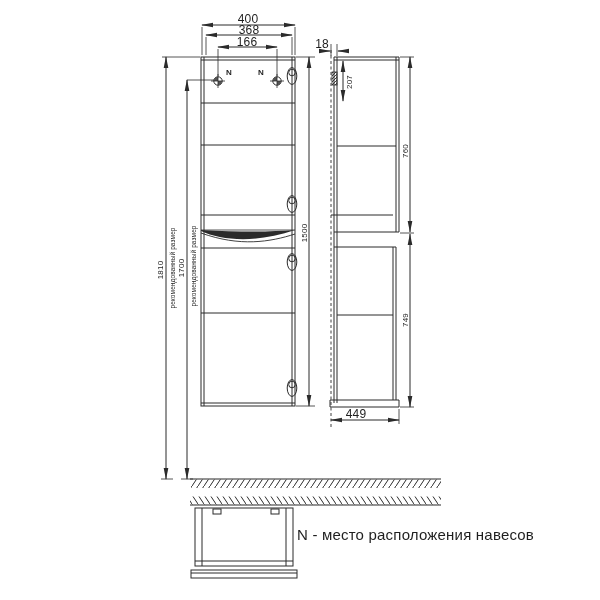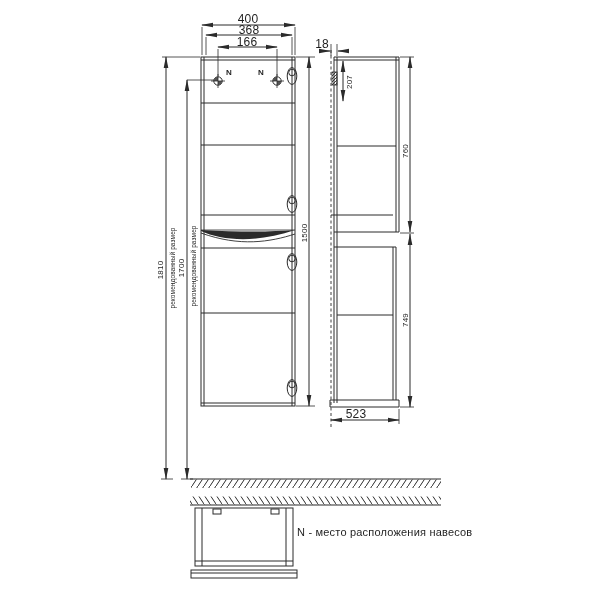--- a/index.html
+++ b/index.html
@@ -7,21 +7,21 @@
     position:relative;width:600px;height:600px;background:#ffffff;overflow:hidden;
     font-family:"Liberation Sans","DejaVu Sans",sans-serif;color:#1f1f1f;
   }
   svg{position:absolute;left:0;top:0;}
   .st  line,.st path,.st rect,.st ellipse,.st circle{stroke:#2b2b2b;fill:none;}
   .dim{stroke:#2b2b2b;stroke-width:1;marker-start:url(#arr);marker-end:url(#arr);}
   .ext{stroke:#2b2b2b;stroke-width:0.8;}
   .lbl{position:absolute;transform:translate(-50%,-50%);font-size:12px;white-space:nowrap;letter-spacing:0.2px;}
   .vlbl{position:absolute;transform:translate(-50%,-50%) rotate(-90deg);font-size:8px;white-space:nowrap;letter-spacing:0.2px;}
   .vsmall{font-size:6.5px;letter-spacing:0.1px;}
-  .legend{position:absolute;font-size:11px;white-space:nowrap;letter-spacing:0.2px;}
+  .legend{position:absolute;font-size:15px;white-space:nowrap;letter-spacing:0.2px;}
   .nmark{font-size:8px;font-weight:bold;}
 </style>
 </head>
 <body>
 
 <div id="canvas">
 
   <svg width="600" height="600" viewBox="0 0 600 600">
     <defs>
       <marker id="arr" markerWidth="12" markerHeight="6" refX="11" refY="3" orient="auto-start-reverse" markerUnits="userSpaceOnUse">
@@ -193,16 +193,16 @@
   <span class="vlbl" style="left:181px;top:268px;">1700</span>
   <span class="vlbl vsmall" style="left:193px;top:266px;">рекомендованный размер</span>
 
   <span class="lbl nmark" style="left:229px;top:72px;">N</span>
   <span class="lbl nmark" style="left:261px;top:72px;">N</span>
 
   <span class="lbl" style="left:322px;top:44px;">18</span>
   <span class="vlbl" style="left:349px;top:82px;">207</span>
   <span class="vlbl" style="left:405px;top:151px;">760</span>
   <span class="vlbl" style="left:405px;top:320px;">749</span>
-  <span class="lbl" style="left:356px;top:414px;">523</span>
+  <span class="lbl" style="left:356px;top:414px;">449</span>
 
   <span class="legend" style="left:297px;top:526px;">N - место расположения навесов</span>
 </div>
 
 </body></html>

